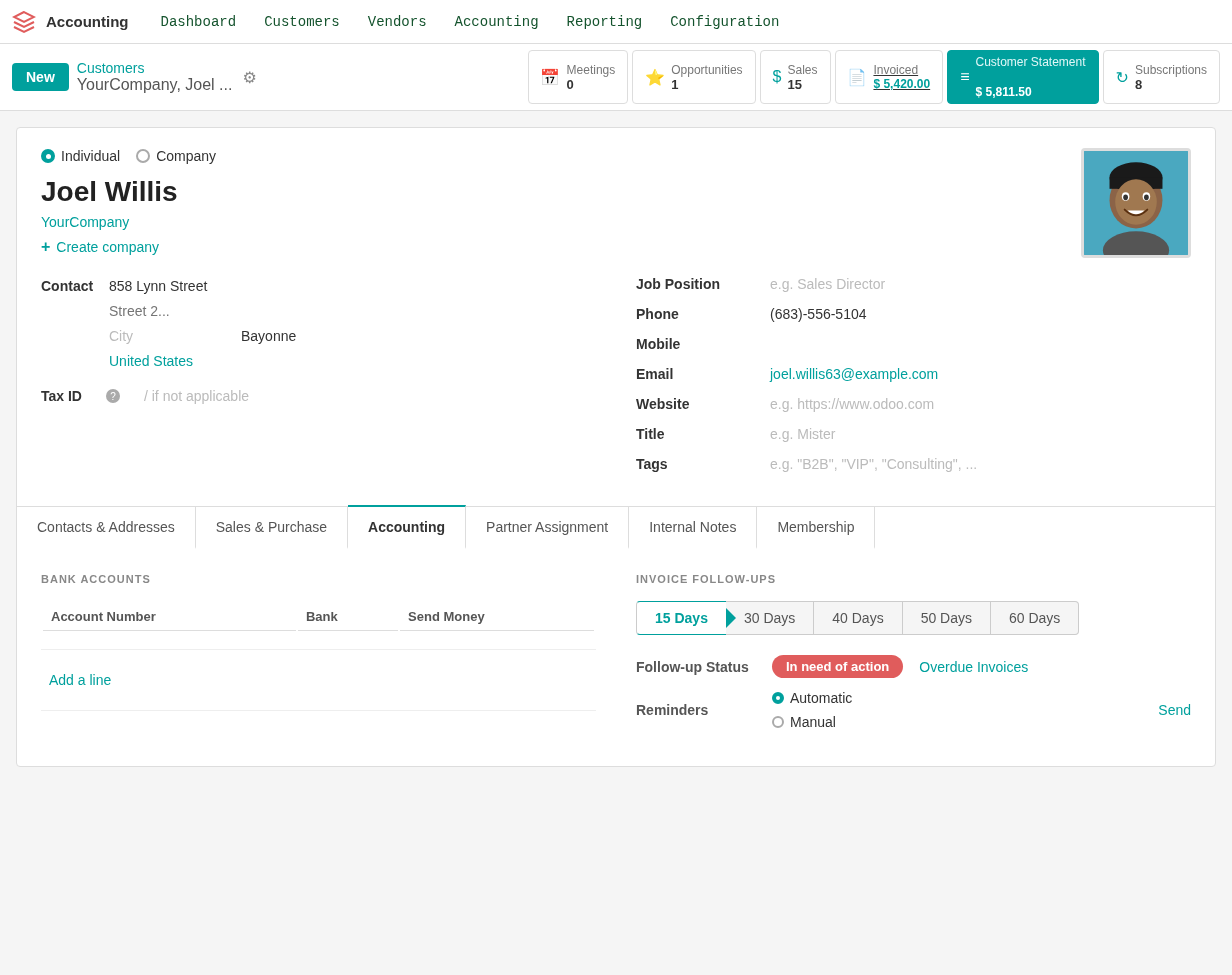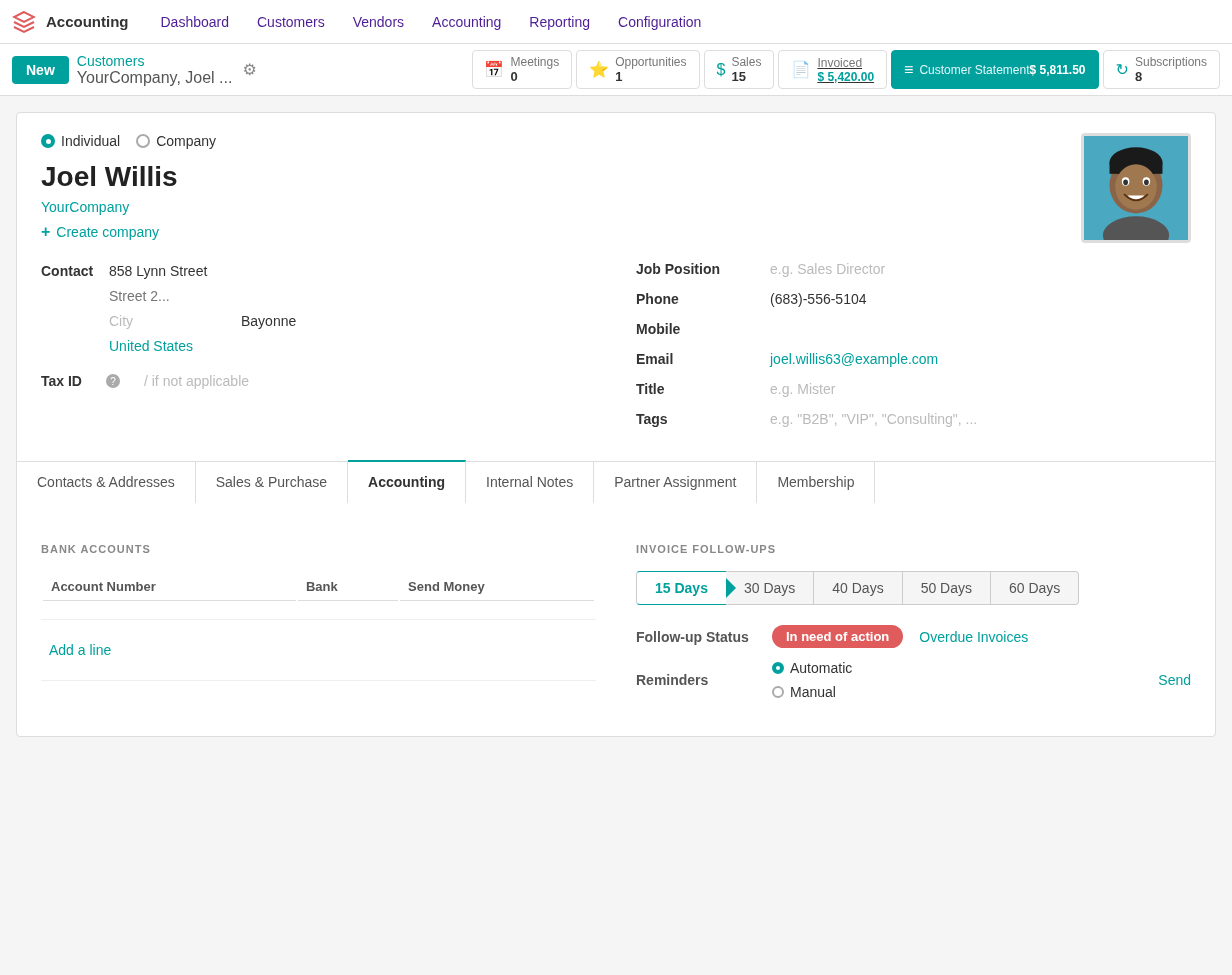--- a/index.html
+++ b/index.html
@@ -7,21 +7,21 @@
 
     
     .top-nav {
       display: flex; align-items: center; background: #fff; border-bottom: 1px solid #ddd;
       padding: 0 12px; height: 44px; gap: 4px;
     }
     .nav-logo { width: 24px; height: 24px; margin-right: 6px; }
     .nav-app-name { font-weight: 700; font-size: 15px; color: #333; margin-right: 16px; }
     .nav-item {
       padding: 0 12px; height: 44px; display: flex; align-items: center;
-      cursor: pointer; font-size: 14px; color: #4c1d95; text-decoration: none;
+      cursor: pointer; font-size: 14px; color: #14532d; text-decoration: none; font-family: Liberation Mono, monospace;
     }
 
     
     .action-bar {
       display: flex; align-items: center; background: #fff; border-bottom: 1px solid #ddd;
       padding: 6px 12px; gap: 8px; min-height: 52px;
     }
     .btn-new {
       background: #00a09d; color: #fff; border: none; padding: 6px 14px;
       border-radius: 4px; cursor: pointer; font-size: 14px; font-weight: 600;
@@ -118,21 +118,21 @@
     }
     .tab:first-child { border-left: 0; }
     .tab.active {
       color: #333; font-weight: 600; border-bottom: 2px solid #fff;
       background: #fff; border-top: 2px solid #00a09d; margin-top: -2px;
     }
 
     
     .tab-content { padding: 24px; }
     .tab-two-col { display: flex; gap: 40px; }
-    .tab-col { flex: 1; margin-top: 15px; }
+    .tab-col { flex: 1; }
 
     .section-title {
       font-size: 11px; font-weight: 700; color: #888; letter-spacing: 1px;
       text-transform: uppercase; margin-bottom: 16px;
     }
 
     
     .accounts-table { width: 100%; }
     .accounts-table th {
       text-align: left; font-weight: 700; font-size: 13px; color: #555;
@@ -229,21 +229,21 @@
     </button>
     <button class="stat-btn">
       <span class="stat-btn-icon">📄</span>
       <span style="display:flex;flex-direction:column;align-items:flex-start;text-decoration:underline;">
         <span class="stat-btn-label">Invoiced</span>
         <span class="stat-btn-money">$ 5,420.00</span>
       </span>
     </button>
     <button class="stat-btn" style="background:#00a09d;color:#fff;border-color:#00a09d;">
       <span class="stat-btn-icon">≡</span>
-      <span style="display:flex;flex-direction:row;align-items:flex-start;">
+      <span style="display:flex;flex-direction:column;align-items:flex-start;gap:16px;">
         <span class="stat-btn-label" style="color:#e0f7f7;">Customer Statement</span>
         <span class="stat-btn-money" style="color:#fff;">$ 5,811.50</span>
       </span>
     </button>
     <button class="stat-btn">
       <span class="stat-btn-icon" style="color:#00a09d;">↻</span>
       <span style="display:flex;flex-direction:column;align-items:flex-start;">
         <span class="stat-btn-label">Subscriptions</span>
         <span class="stat-btn-value">8</span>
       </span>
@@ -347,37 +347,41 @@
         </div>
         <div class="right-field-row">
           <span class="right-label">Mobile</span>
           <span class="right-value"></span>
         </div>
         <div class="right-field-row">
           <span class="right-label">Email</span>
           <span class="right-value" style="color:#00a09d;">joel.willis63@example.com</span>
         </div>
         <div class="right-field-row">
+          <span class="right-label">Website</span>
+          <span class="right-placeholder">e.g. https://www.odoo.com</span>
+        </div>
+        <div class="right-field-row">
           <span class="right-label">Title</span>
           <span class="right-placeholder">e.g. Mister</span>
         </div>
         <div class="right-field-row">
           <span class="right-label">Tags</span>
           <span class="right-placeholder">e.g. "B2B", "VIP", "Consulting", ...</span>
         </div>
       </div>
     </div>
   </div>
 
   <div class="tabs">
     <div class="tab">Contacts &amp; Addresses</div>
     <div class="tab">Sales &amp; Purchase</div>
     <div class="tab active">Accounting</div>
+    <div class="tab">Partner Assignment</div>
     <div class="tab">Internal Notes</div>
-    <div class="tab">Partner Assignment</div>
     <div class="tab">Membership</div>
   </div>
 
   <div class="tab-content">
     <div class="tab-two-col">
 
       <div class="tab-col">
         <div class="section-title">BANK ACCOUNTS</div>
         <table class="accounts-table">
           <thead>

